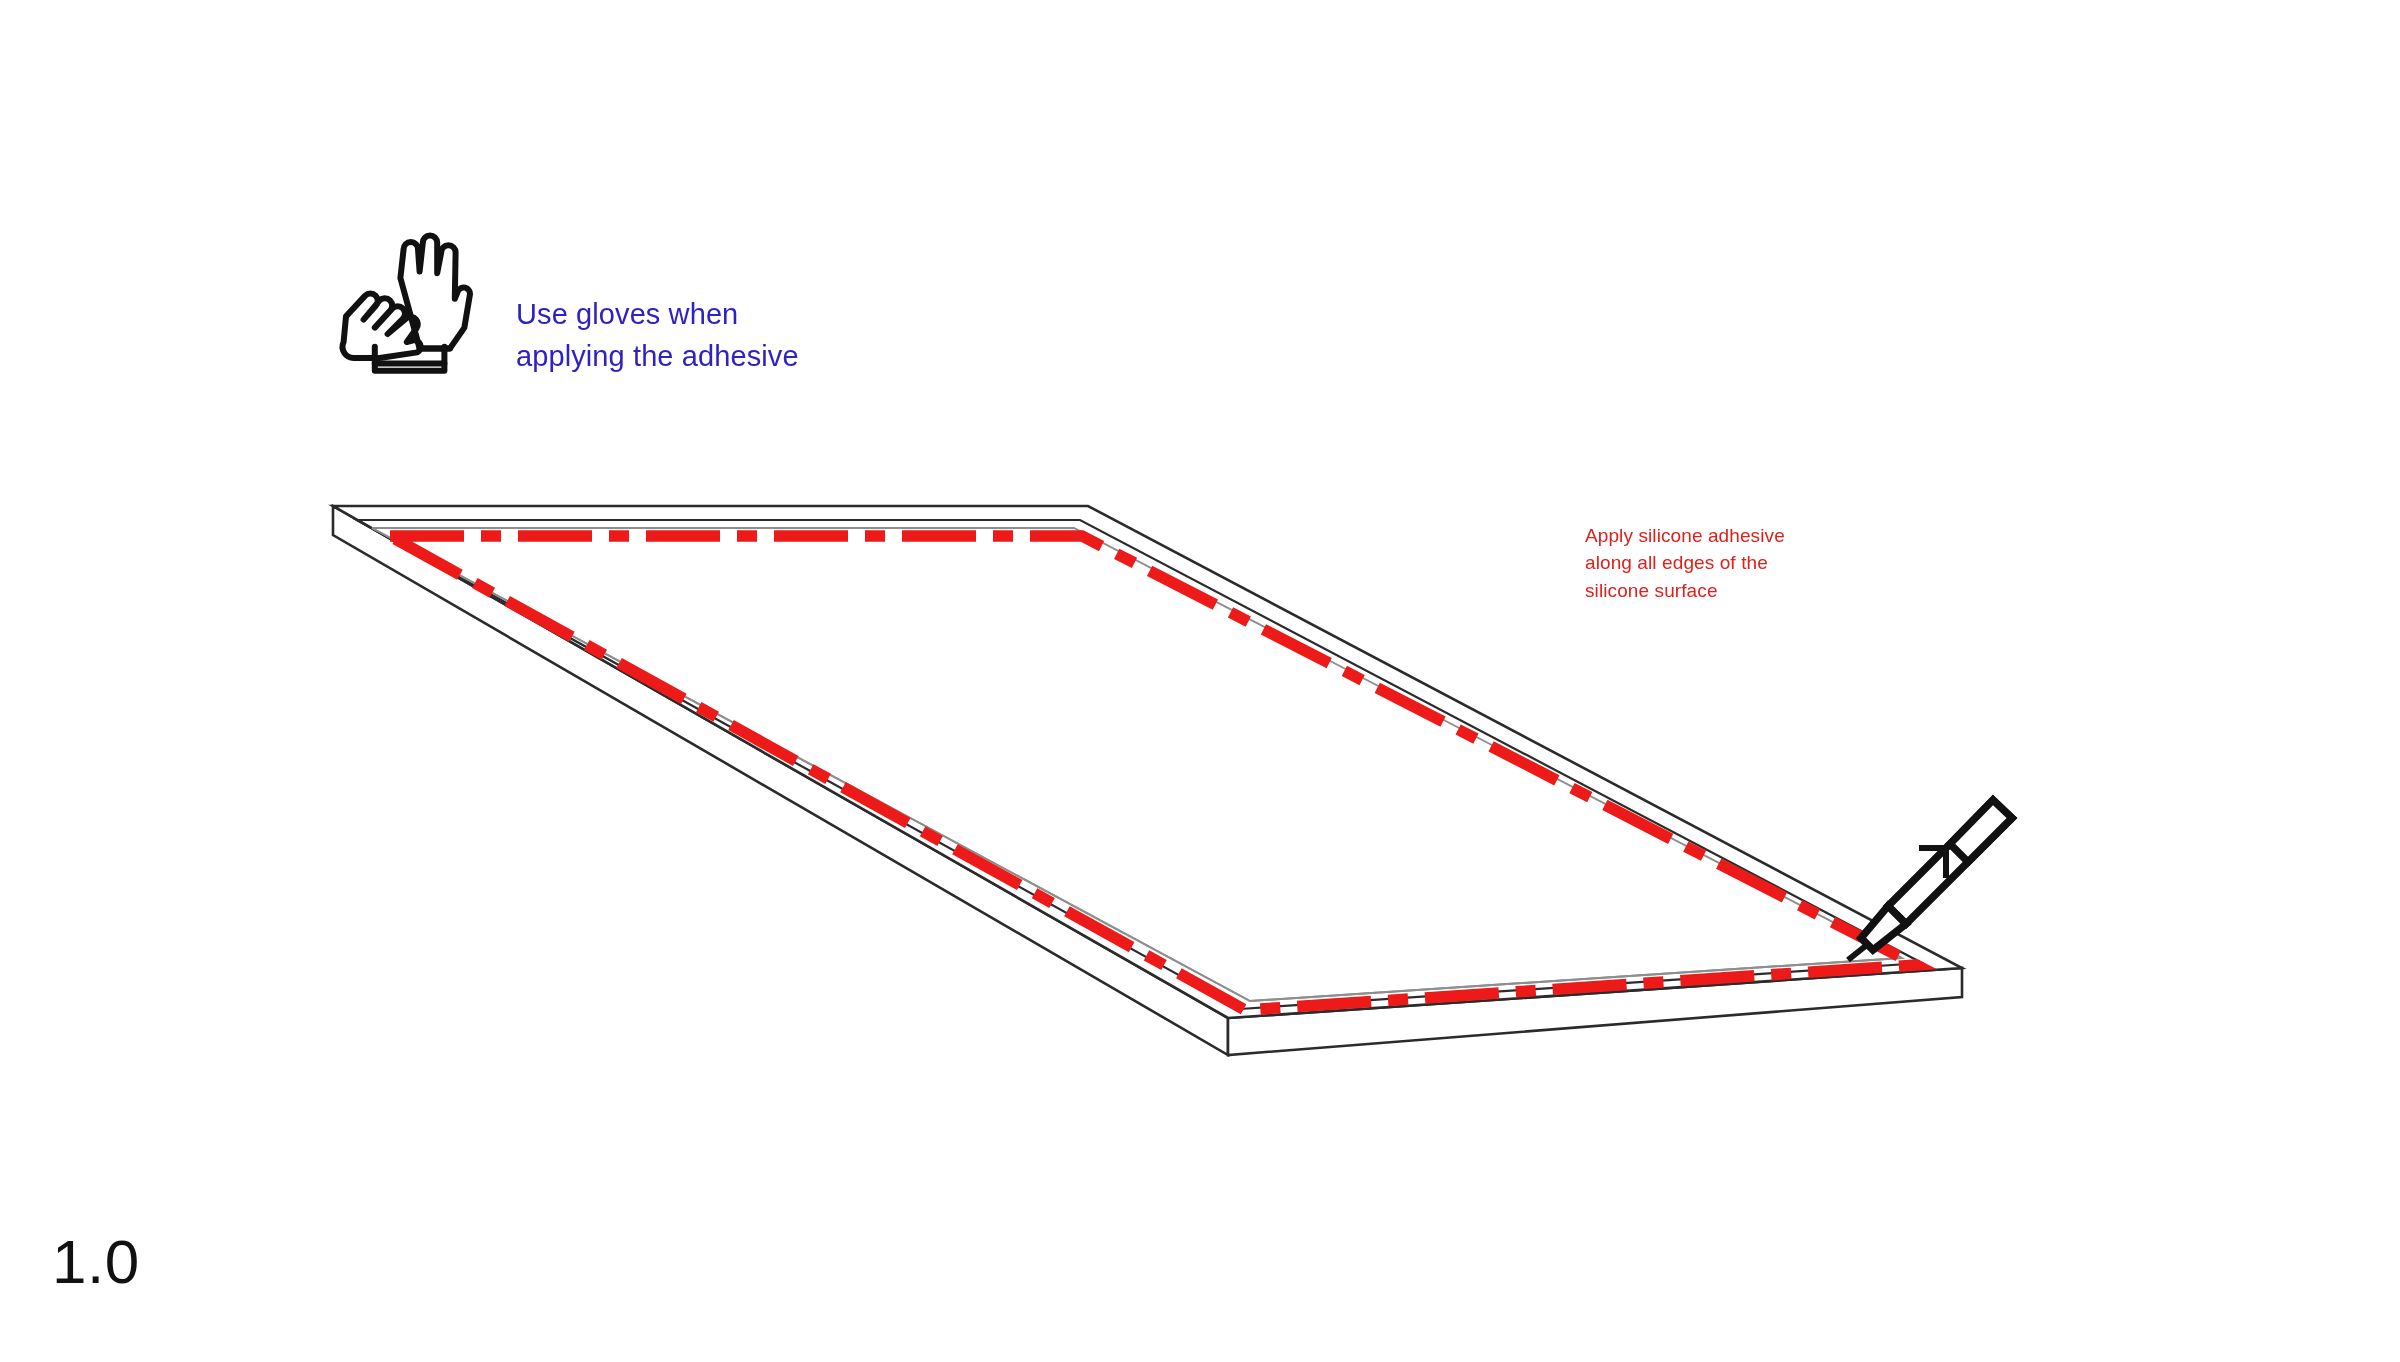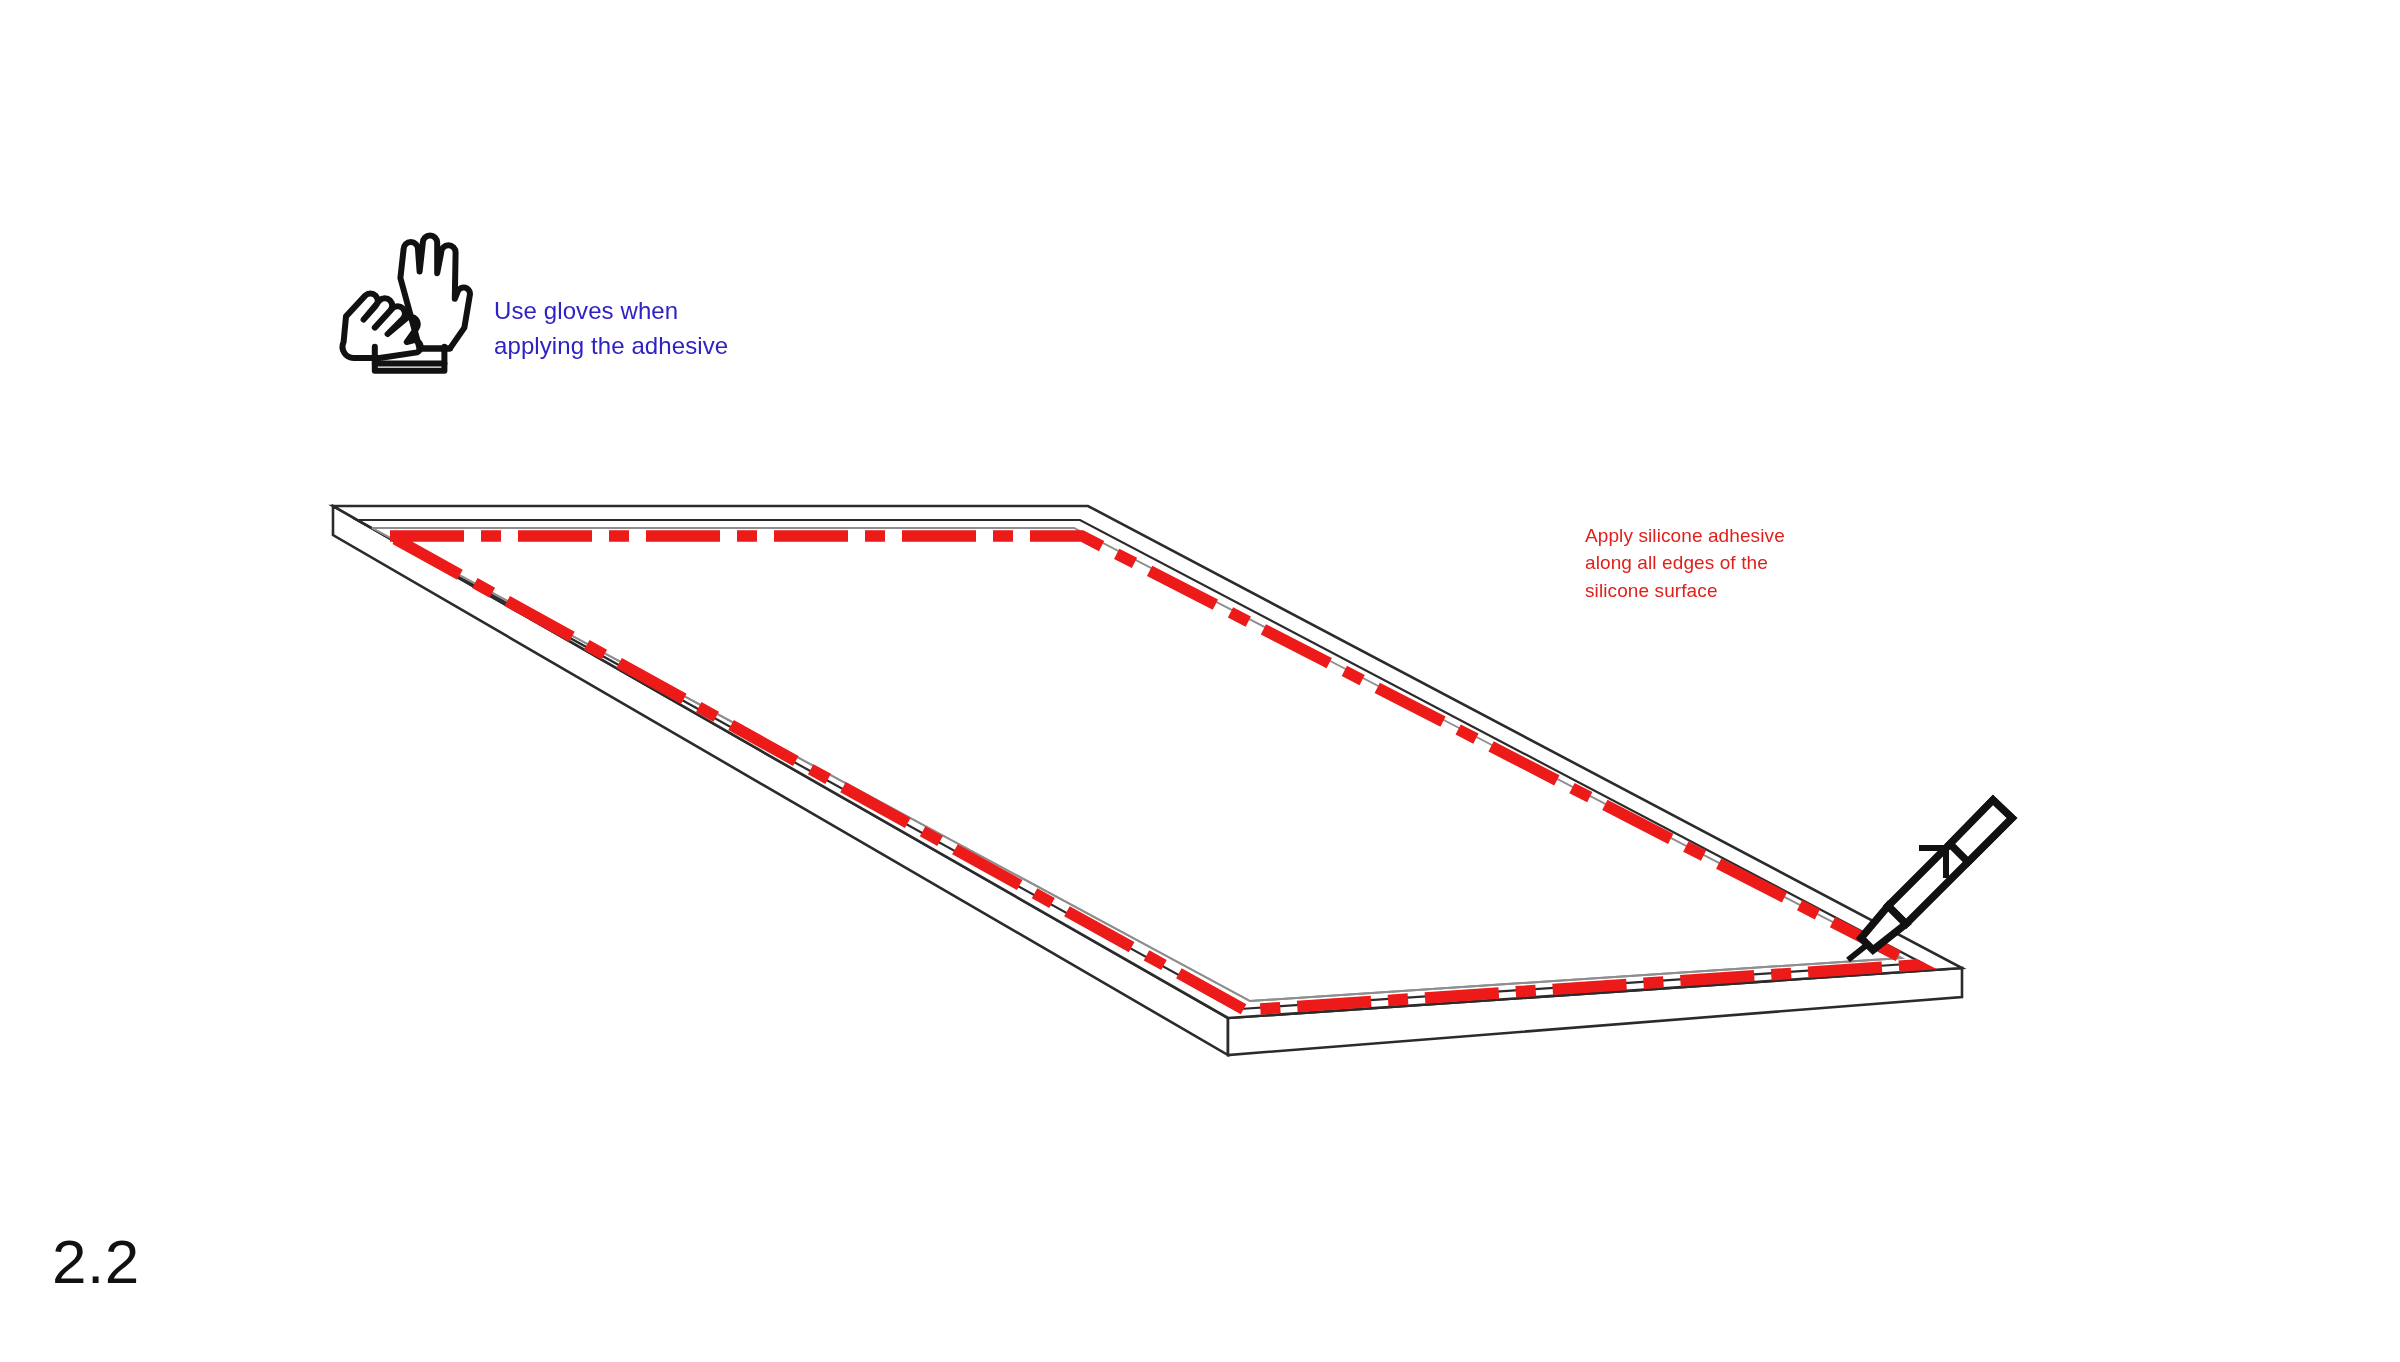--- a/index.html
+++ b/index.html
@@ -38,23 +38,23 @@
   
   .callout {
     position: absolute;
     line-height: 1.44;
     letter-spacing: 0.1px;
     white-space: pre-line;
     font-weight: 400;
   }
 
   #callout-gloves {
-    left: 494px;
+    left: 516px;
     top: 294px;
-    font-size: 24px;
+    font-size: 29px;
     color: #2F22C4;
   }
 
   #callout-adhesive {
     left: 1585px;
     top: 522px;
     font-size: 19px;
     color: #E0201C;
   }
 
@@ -192,15 +192,15 @@
     </g>
   </svg>
 
   <div class="callout" id="callout-gloves">Use gloves when
 applying the adhesive</div>
 
   <div class="callout" id="callout-adhesive">Apply silicone adhesive
 along all edges of the
 silicone surface</div>
 
-  <div id="page-number">2.2</div>
+  <div id="page-number">1.0</div>
 
 </div>
 
 </body></html>

